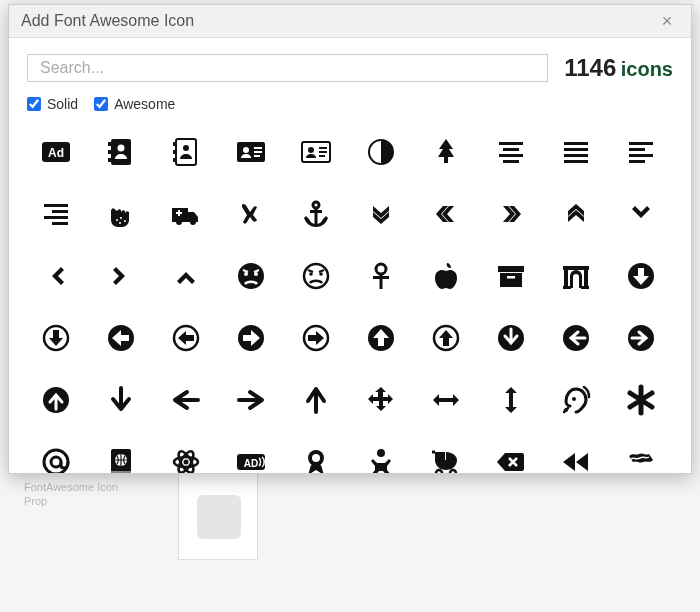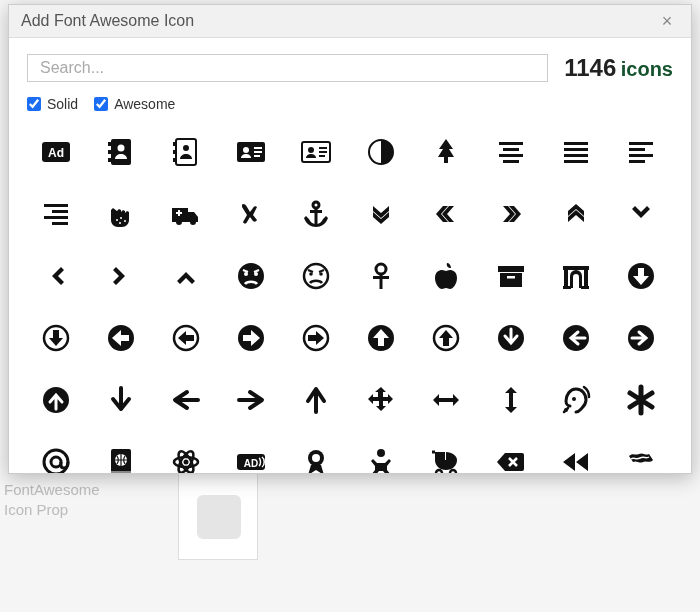--- a/index.html
+++ b/index.html
@@ -7,23 +7,23 @@
     font-family: Arial, Helvetica, sans-serif;
     background: #f5f5f5;
     width: 700px;
     height: 612px;
     overflow: hidden;
     position: relative;
   }
   .backdrop-label {
     position: absolute;
     top: 480px;
-    left: 4px;
+    left: 24px;
     color: #bbb;
-    font-size: 15px;
+    font-size: 11px;
     line-height: 1.3;
     width: 120px;
   }
   .backdrop-card {
     position: absolute;
     top: 470px;
     left: 178px;
     width: 80px;
     height: 90px;
     border: 1px solid #ddd;

